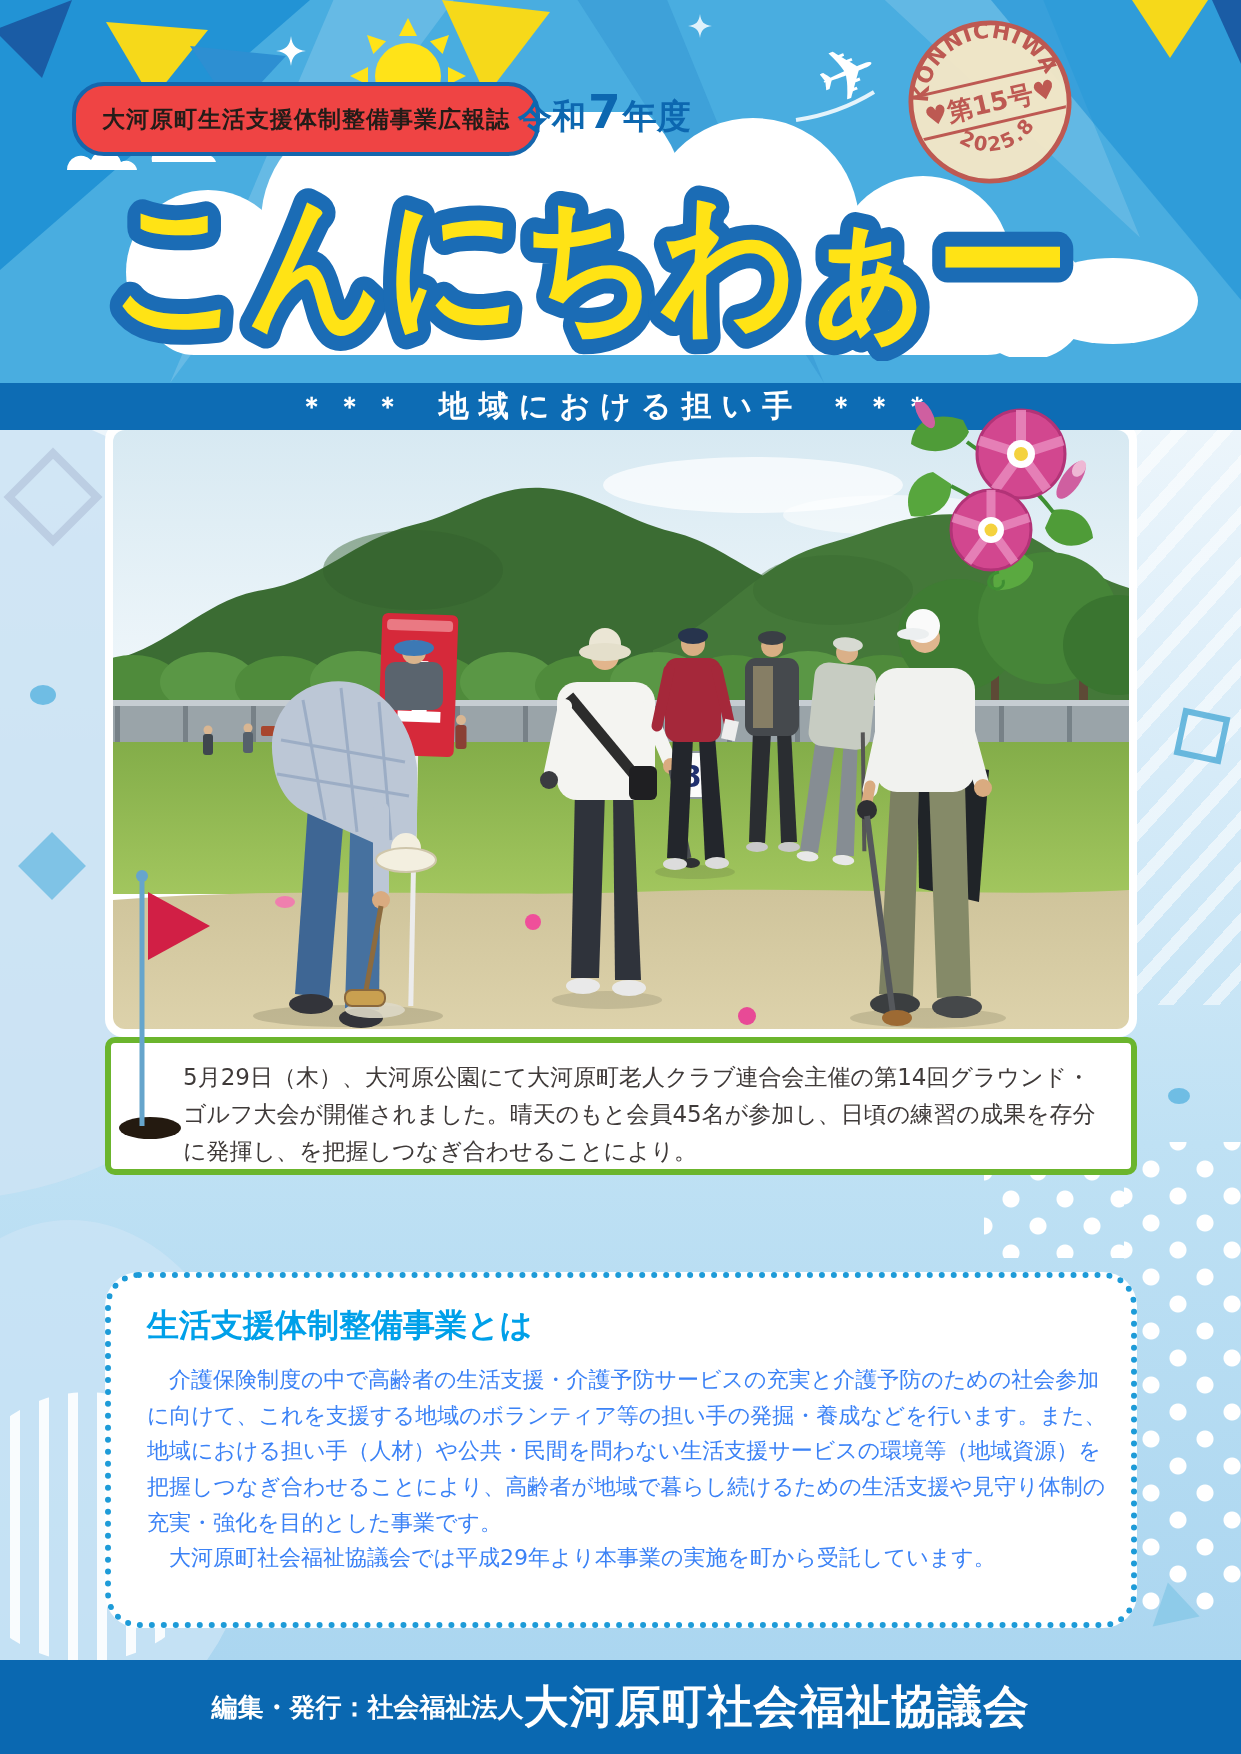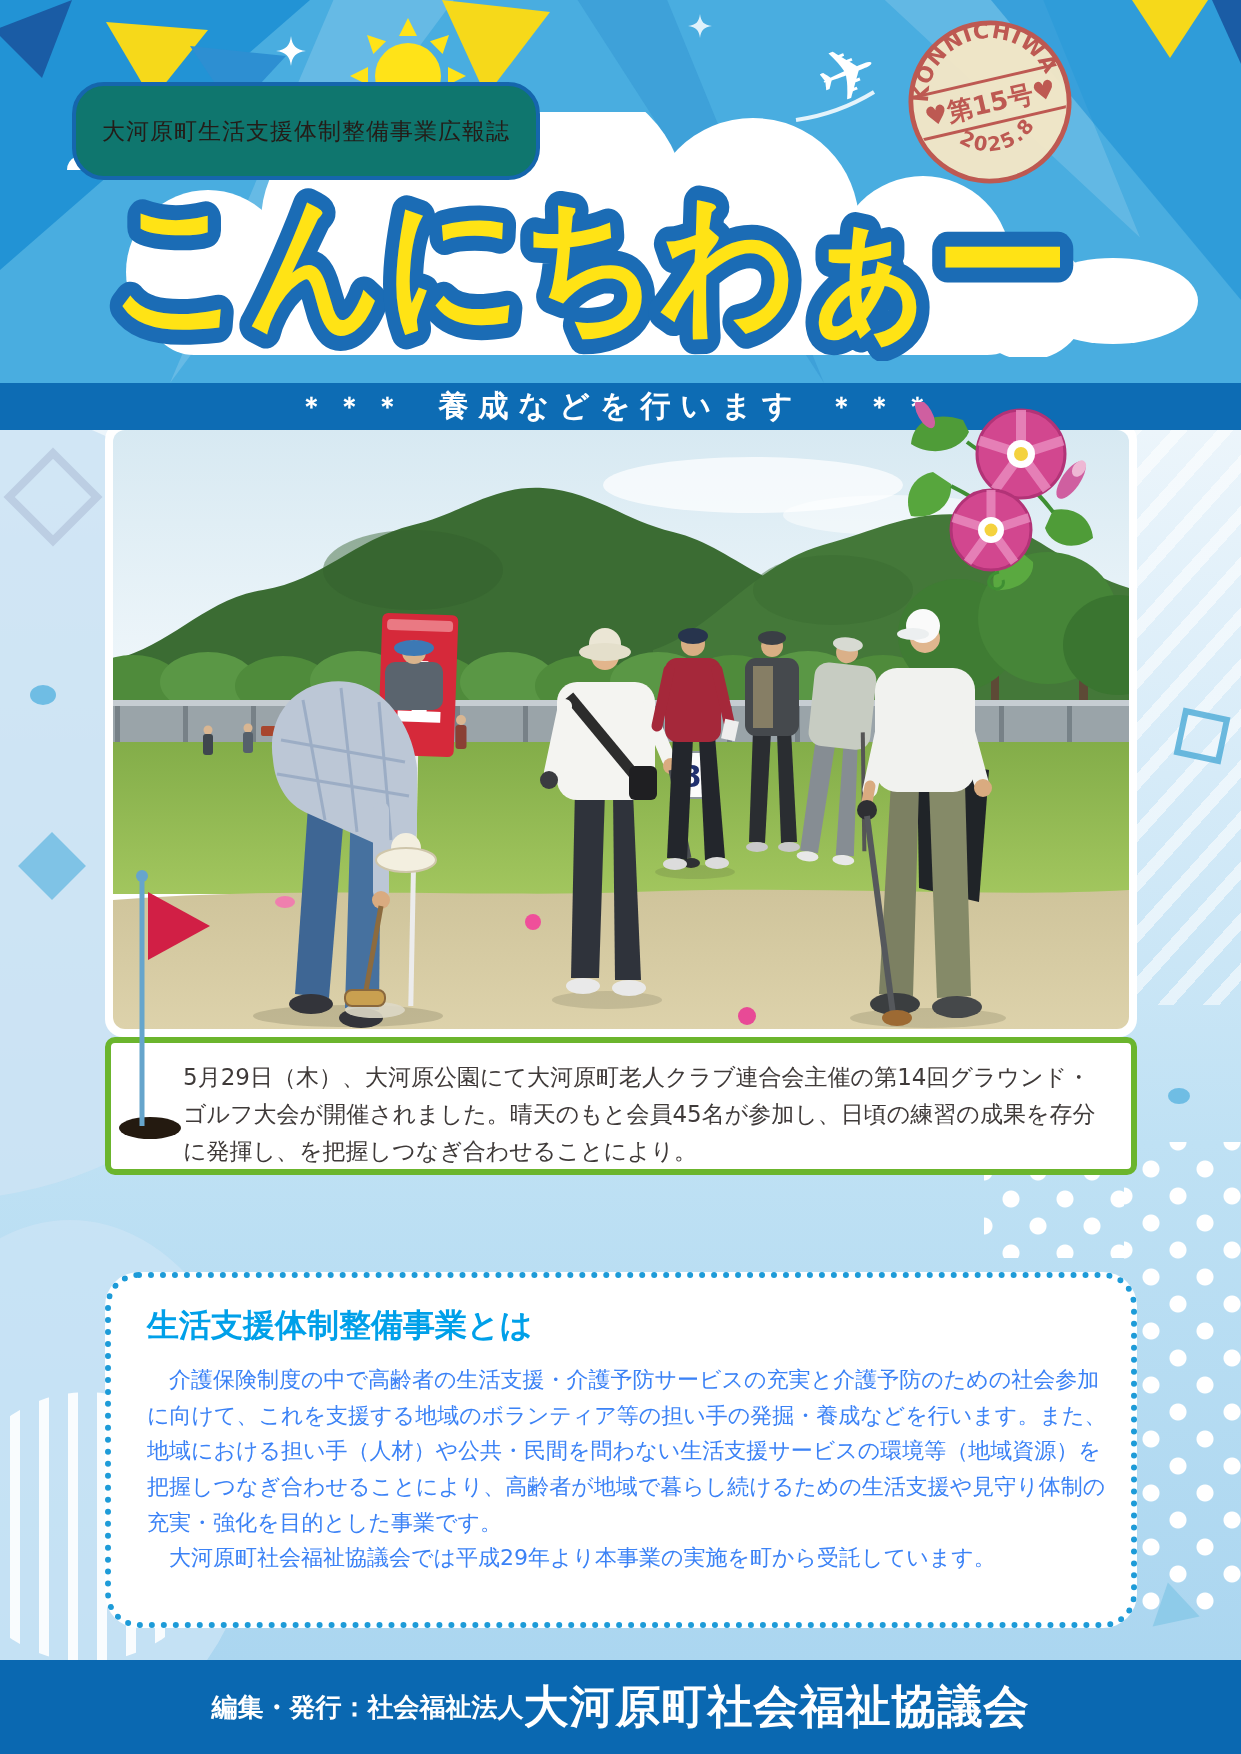--- a/index.html
+++ b/index.html
@@ -11,23 +11,23 @@
   .wedge{position:absolute;top:0;}
   .w1{left:0;width:310px;height:270px;background:#2293d5;clip-path:polygon(0 0,100% 0,0 100%);}
   .w2{left:170px;width:430px;height:383px;background:rgba(255,255,255,.16);clip-path:polygon(38% 0,66% 0,0 100%);}
   .w3{left:520px;width:320px;height:383px;background:rgba(23,120,190,.22);clip-path:polygon(18% 0,46% 0,95% 100%);}
   .w4{left:700px;width:440px;height:383px;background:rgba(255,255,255,.14);clip-path:polygon(42% 0,78% 0,100% 62%);}
   .w5{right:0;width:250px;height:300px;background:#2293d5;opacity:.65;clip-path:polygon(0 0,100% 0,100% 100%);}
 
   .cloud-svg{position:absolute;left:88px;top:112px;width:1005px;height:245px;z-index:2;}
   .cloud-right{position:absolute;left:1028px;top:258px;width:170px;height:86px;background:#fff;border-radius:50%;z-index:2;}
 
-  .pill{position:absolute;left:72px;top:82px;height:58px;z-index:3;background:#0f766e;
+  .pill{position:absolute;left:72px;top:82px;height:58px;z-index:3;background:#ef4444;
         border:4px solid #1566ad;border-radius:32px;display:flex;align-items:center;
-        padding:16px 26px;font-size:23px;font-weight:400;color:#241c18;letter-spacing:1px;}
+        padding:4px 26px;font-size:23px;font-weight:700;color:#241c18;letter-spacing:1px;}
   .year{position:absolute;left:518px;top:84px;z-index:3;display:flex;align-items:baseline;
         color:#0c67b0;font-weight:700;}
   .year .era,.year .suffix{font-size:34px;}
   .year .num{font-size:47px;padding:0 2px;}
 
   .title-svg{position:absolute;left:78px;top:143px;width:1025px;height:218px;z-index:4;}
   .title-svg text{font-family:"DejaVu Sans","Liberation Sans",sans-serif;font-weight:700;
         fill:#ffe315;stroke:#1b6cb5;stroke-width:30px;stroke-linejoin:round;paint-order:stroke fill;}
 
   .stamp{position:absolute;left:906px;top:18px;width:168px;height:168px;z-index:5;transform:rotate(-13deg);opacity:.96;}
@@ -162,20 +162,25 @@
         <circle cx="835" cy="152" r="88"></circle>
         <circle cx="940" cy="188" r="60"></circle>
         <rect x="60" y="148" width="885" height="95" rx="46"></rect>
       </g>
     </svg>
     <div class="cloud-right"></div>
 
     <div class="pill">
       <span>大河原町生活支援体制整備事業広報誌</span>
     </div>
+    <div class="year">
+      <span class="era">令和</span>
+      <span class="num">7</span>
+      <span class="suffix">年度</span>
+    </div>
 
     <svg class="title-svg" viewBox="0 0 1025 218">
       <text x="512" y="172" font-size="152" text-anchor="middle" textLength="960" lengthAdjust="spacingAndGlyphs">こんにちわぁー</text>
     </svg>
 
     <svg class="stamp" viewBox="0 0 170 170">
       <defs>
         <path id="stArcTop" d="M 25 98 A 62 62 0 1 1 145 98" fill="none"></path>
         <path id="stArcBot" d="M 38 108 A 55 55 0 0 0 132 108" fill="none"></path>
         <clipPath id="stClip">
@@ -192,21 +197,21 @@
       </text>
       <text x="85" y="95" text-anchor="middle" font-size="26" font-weight="bold" fill="#c2564d">♥第15号♥</text>
       <text font-size="20" font-weight="bold" fill="#c2564d" letter-spacing="2">
         <textPath href="#stArcBot" startOffset="50%" text-anchor="middle">2025.8</textPath>
       </text>
     </svg>
   </div>
 
   <div class="banner">
     <span class="stars">＊＊＊</span>
-    <span class="btxt">養成などを行います</span>
+    <span class="btxt">地域における担い手</span>
     <span class="stars">＊＊＊</span>
   </div>
 
   <div class="content-bg">
     <div class="big-circle-left"></div>
     <div class="blob-bl"></div>
     <div class="diamond-outline"></div>
     <div class="dot-1"></div>
     <div class="diamond-fill"></div>
     <div class="stripes-tr"></div>

